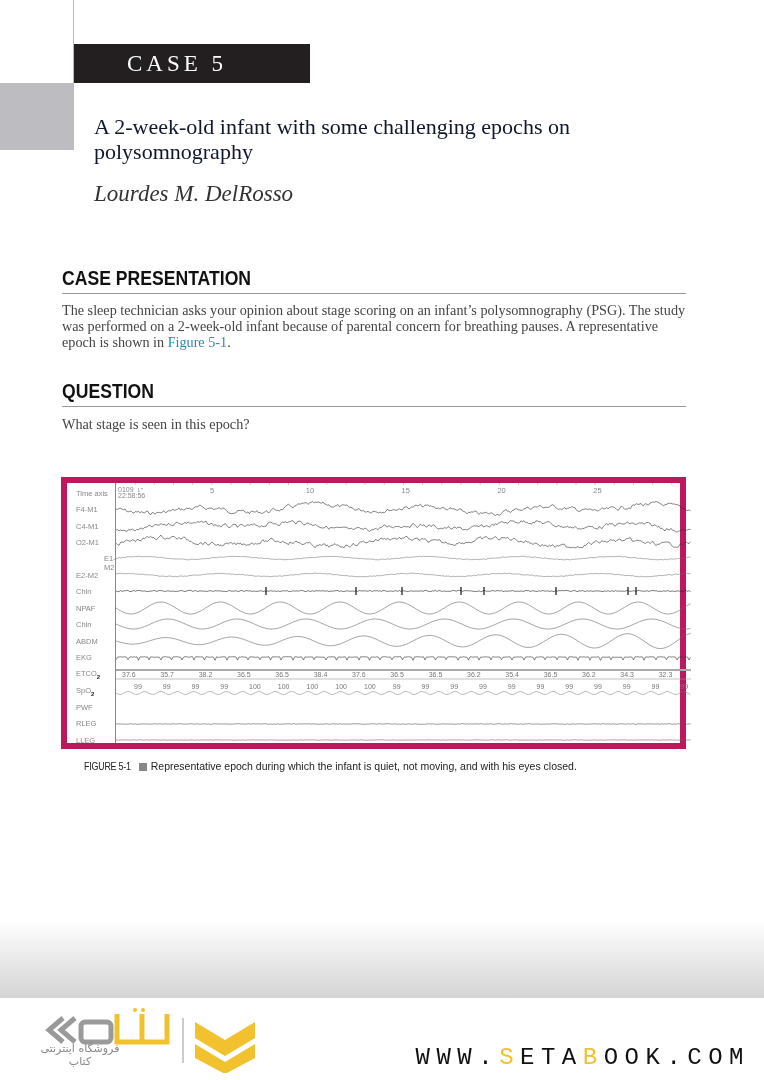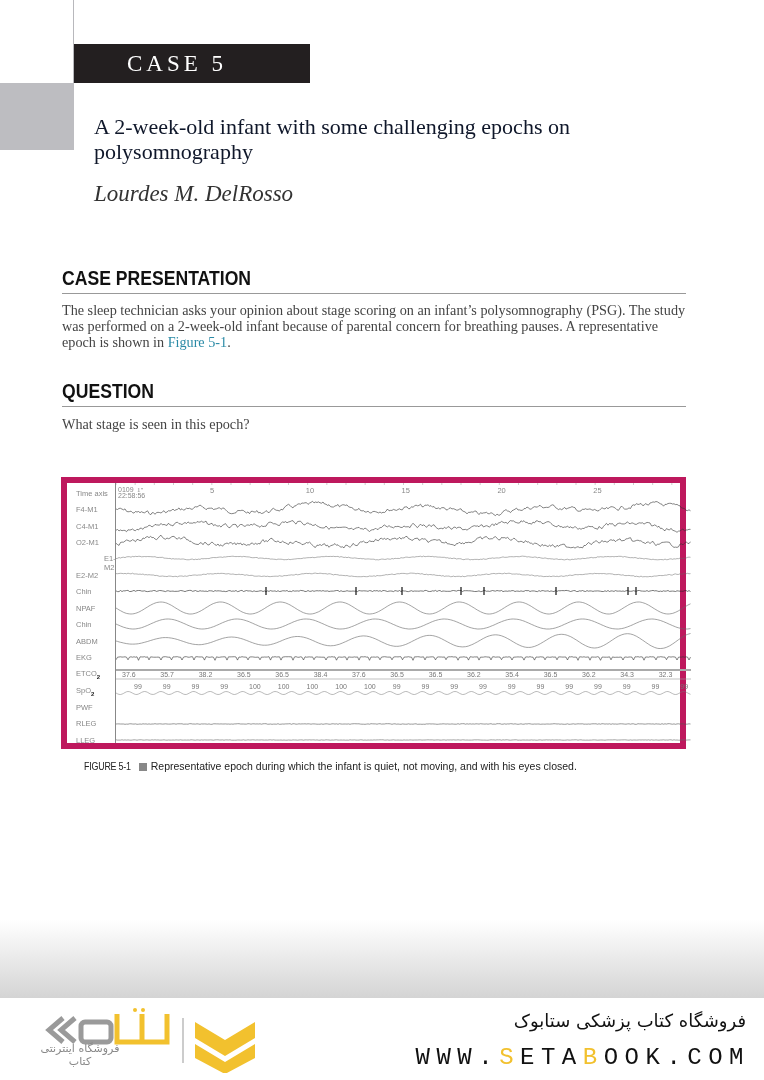--- a/index.html
+++ b/index.html
@@ -172,15 +172,14 @@
     <path d="M40 10 L26 22 L40 34" stroke="#9a9a9a" stroke-width="5" fill="none"></path>
     <rect x="46" y="14" width="30" height="20" rx="4" fill="none" stroke="#9a9a9a" stroke-width="5"></rect>
     <path d="M82 6 V34 H132 V6 M107 6 V34" stroke="#f2c12e" stroke-width="5" fill="none"></path>
     <circle cx="100" cy="2" r="2" fill="#f2c12e"></circle>
       <circle cx="108" cy="2" r="2" fill="#f2c12e"></circle>
     <line x1="148" y1="10" x2="148" y2="55" stroke="#999" stroke-width="1"></line>
     <path d="M160 14 L190 32 L220 14 V30 L190 48 L160 30 Z" fill="#f2c12e"></path>
     <path d="M160 36 L190 54 L220 36 V50 L190 66 L160 50 Z" fill="#f2c12e"></path>
   </svg>
   <div class="logo-sub">فروشگاه اینترنتی کتاب</div>
-  <div class="fa-title">فروشگاه کتاب پزشکی ستابوک</div>
   <div class="url"><span>WWW.</span><span class="y">S</span><span>ETA</span><span class="y">B</span><span>OOK.COM</span></div>
 </div>
 
 </body></html>

